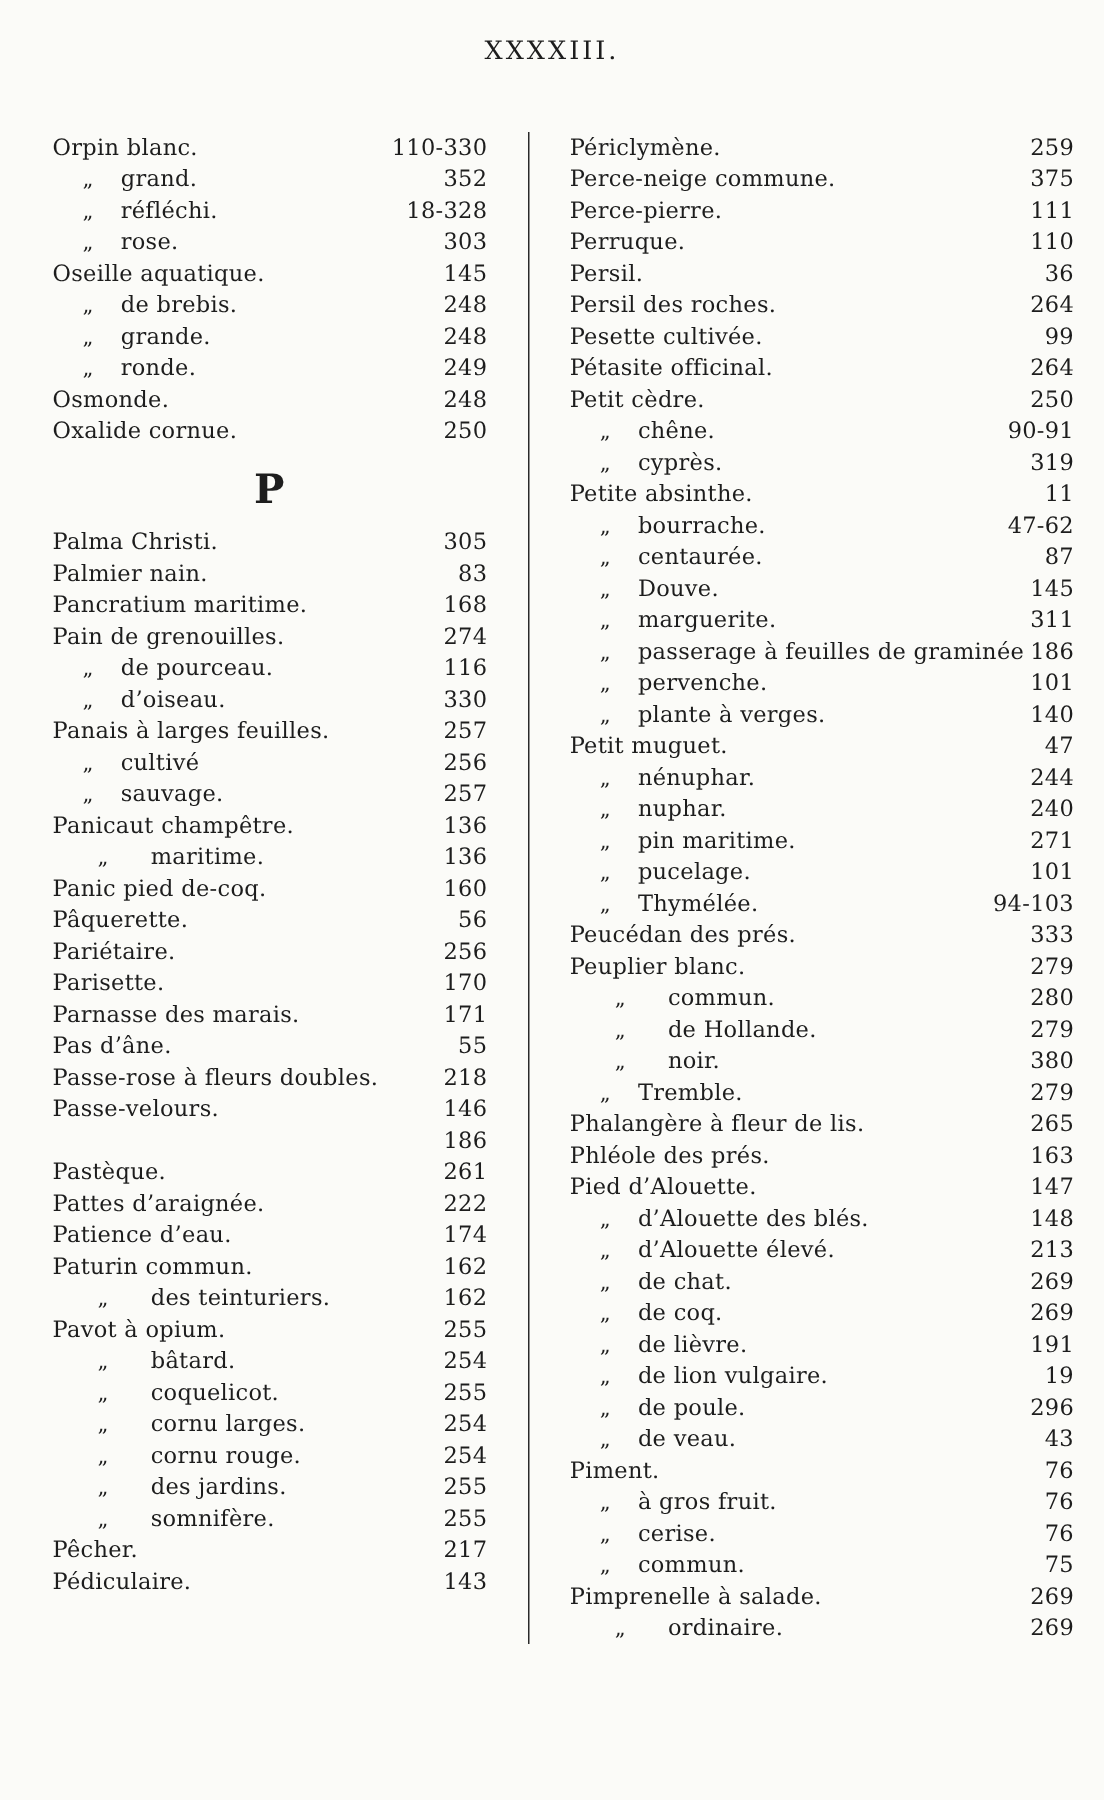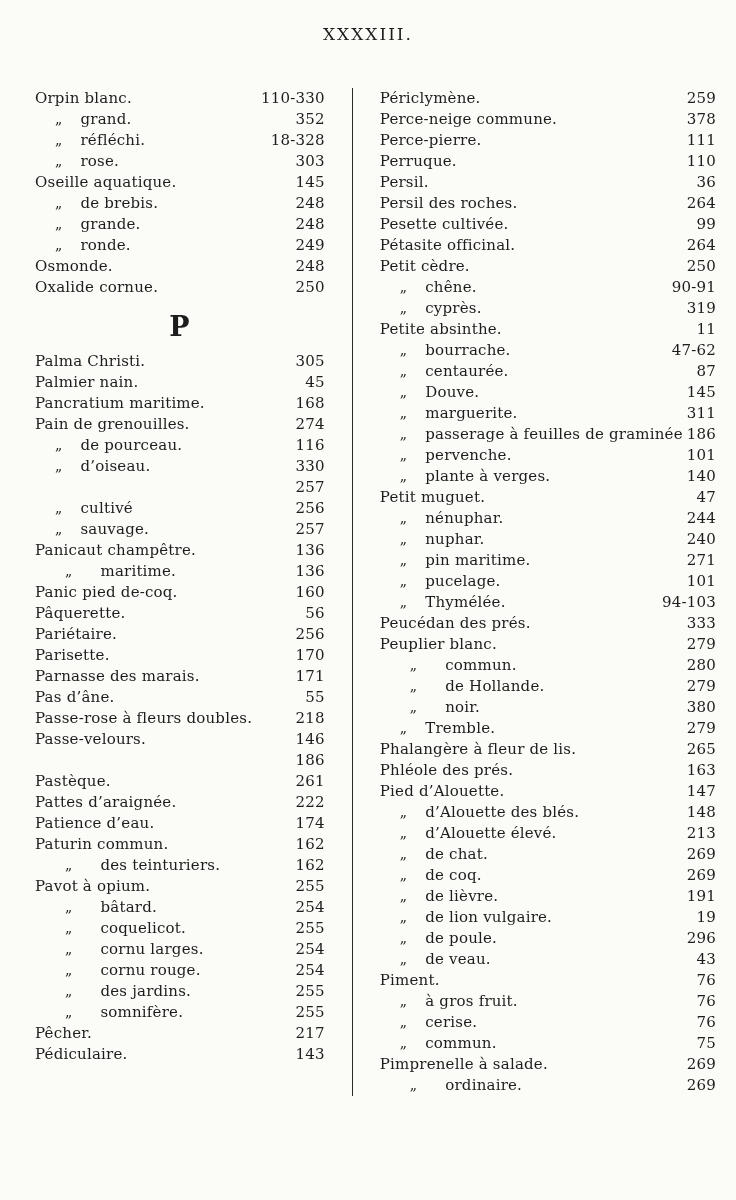--- a/index.html
+++ b/index.html
@@ -119,41 +119,42 @@
           <span class="label">Oxalide cornue.</span>
           <span class="pagenum">250</span>
         </div>
         <div class="letter">P</div>
         <div class="row main">
           <span class="label">Palma Christi.</span>
           <span class="pagenum">305</span>
         </div>
         <div class="row main">
           <span class="label">Palmier nain.</span>
-          <span class="pagenum">45</span>
+          <span class="pagenum">83</span>
         </div>
         <div class="row main">
           <span class="label">Pancratium maritime.</span>
           <span class="pagenum">168</span>
         </div>
         <div class="row main">
           <span class="label">Pain de grenouilles.</span>
           <span class="pagenum">274</span>
         </div>
         <div class="row sub">
           <span class="ditto">„</span>
           <span class="label">de pourceau.</span>
           <span class="pagenum">116</span>
         </div>
         <div class="row sub">
           <span class="ditto">„</span>
           <span class="label">d’oiseau.</span>
           <span class="pagenum">330</span>
         </div>
         <div class="row main">
+          <span class="label">Panais à larges feuilles.</span>
           <span class="pagenum">257</span>
         </div>
         <div class="row sub">
           <span class="ditto">„</span>
           <span class="label">cultivé</span>
           <span class="pagenum">256</span>
         </div>
         <div class="row sub">
           <span class="ditto">„</span>
           <span class="label">sauvage.</span>
@@ -268,21 +269,21 @@
         </div>
       </div>
     <div class="divider"></div>
     <div class="col col-right" id="col-right">
         <div class="row main">
           <span class="label">Périclymène.</span>
           <span class="pagenum">259</span>
         </div>
         <div class="row main">
           <span class="label">Perce-neige commune.</span>
-          <span class="pagenum">378</span>
+          <span class="pagenum">375</span>
         </div>
         <div class="row main">
           <span class="label">Perce-pierre.</span>
           <span class="pagenum">111</span>
         </div>
         <div class="row main">
           <span class="label">Perruque.</span>
           <span class="pagenum">110</span>
         </div>
         <div class="row main">

